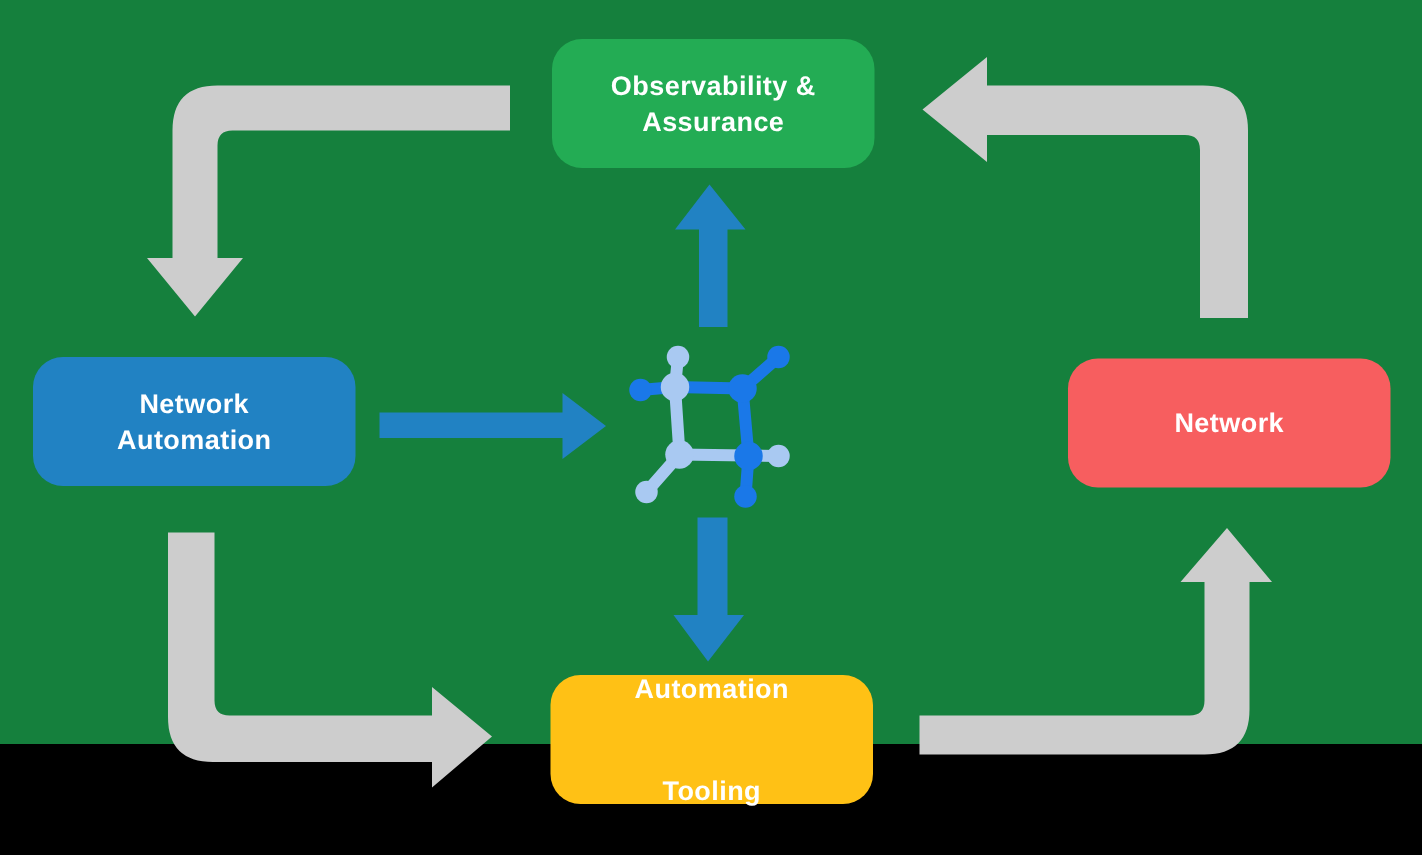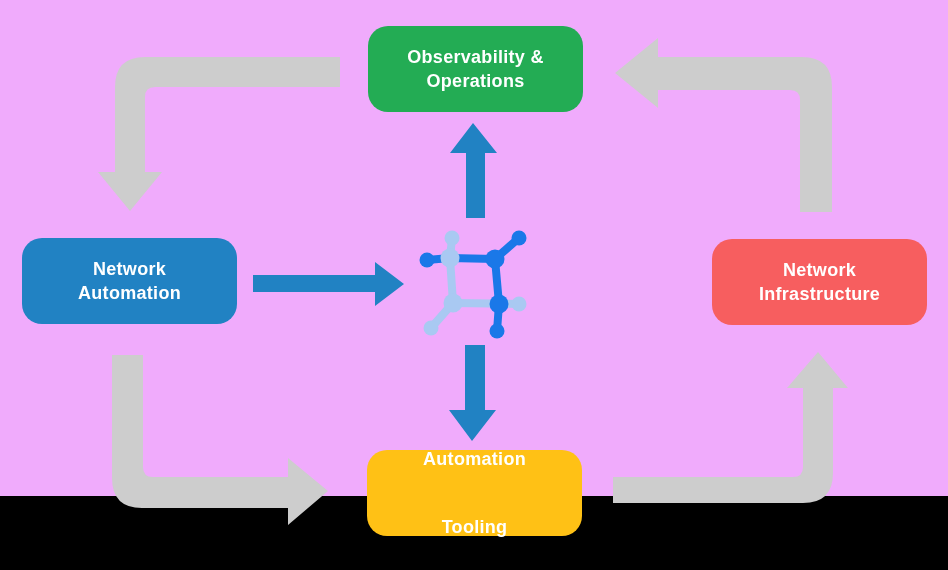--- a/index.html
+++ b/index.html
@@ -8,21 +8,21 @@
     background: #000000;
     width: 948px;
     height: 570px;
     overflow: hidden;
     font-family: "Liberation Sans", "DejaVu Sans", sans-serif;
   }
   .stage {
     position: relative;
     width: 948px;
     height: 496px;
-    background: #f0abfc;
+    background: #15803d;
   }
   .stage > svg {
     position: absolute;
     left: 0;
     top: 0;
   }
   .node {
     position: absolute;
     width: 215px;
     height: 86px;
@@ -87,31 +87,30 @@
 
       <circle cx="30" cy="28" r="9.5" fill="#A9C9F2"></circle>
       <circle cx="33" cy="73" r="9.5" fill="#A9C9F2"></circle>
       <circle cx="75" cy="29" r="9.5" fill="#1A78E8"></circle>
       <circle cx="79" cy="74" r="9.5" fill="#1A78E8"></circle>
     </g>
   </svg>
 
   <div class="node node-observability" style="background-color: rgb(35, 172, 84);">
     <span>Observability &amp;</span>
-    <span>Operations</span>
+    <span>Assurance</span>
   </div>
 
   <div class="node node-operations" style="background-color: rgb(33, 130, 195);">
     <span>Network</span>
     <span>Automation</span>
   </div>
 
   <div class="node node-infrastructure" style="background-color: rgb(247, 94, 95);">
     <span>Network</span>
-    <span>Infrastructure</span>
   </div>
 
   <div class="node node-tooling" style="background-color: rgb(255, 193, 21);">
     <span>Automation</span>
     <span>Tooling</span>
   </div>
 
 </div>
 
 </body></html>

